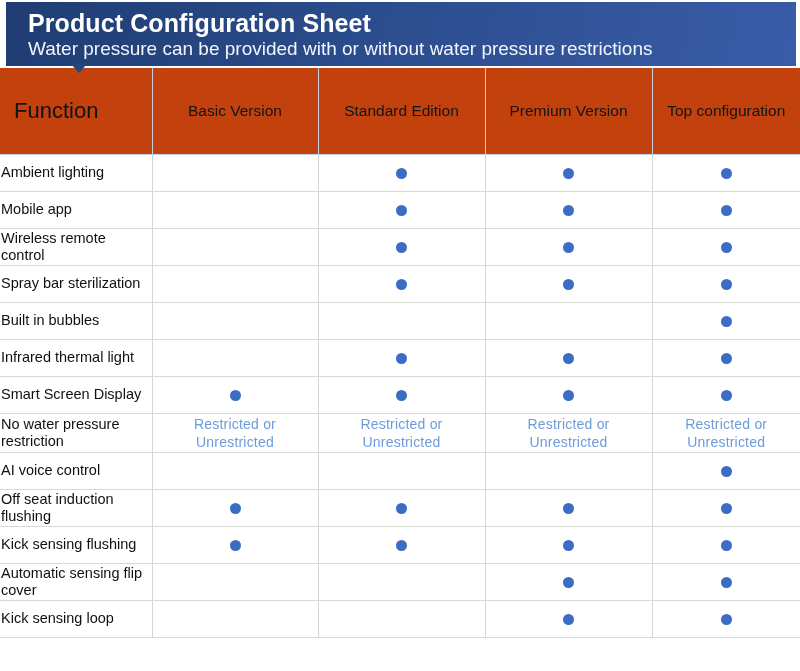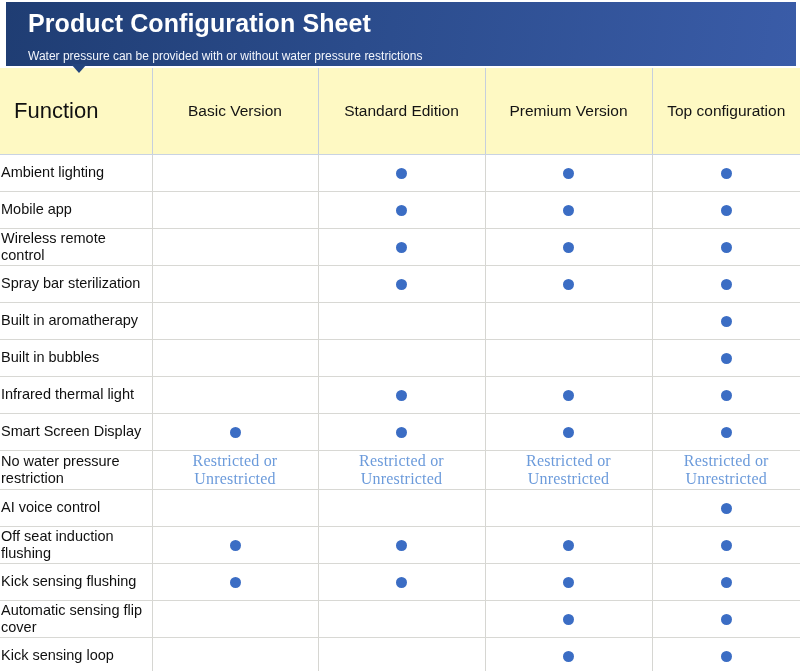--- a/index.html
+++ b/index.html
@@ -37,23 +37,23 @@
   .banner-title {
     color: #ffffff;
     font-size: 25px;
     line-height: 29px;
     font-weight: bold;
     letter-spacing: 0.1px;
     white-space: nowrap;
   }
   .banner-sub {
     color: #f2f5fb;
-    font-size: 12px;
+    font-size: 19px;
     line-height: 18px;
-    margin-top: 9px;
+    margin-top: 2px;
     white-space: nowrap;
   }
   .notch {
     position: absolute;
     left: 71px;
     top: 64px;
     width: 0;
     height: 0;
     border-left: 8px solid transparent;
     border-right: 8px solid transparent;
@@ -72,21 +72,21 @@
     width: 800px;
     table-layout: fixed;
   }
   table.cfg col.c-fn   { width: 152px; }
   table.cfg col.c-v1   { width: 166px; }
   table.cfg col.c-v2   { width: 167px; }
   table.cfg col.c-v3   { width: 167px; }
   table.cfg col.c-v4   { width: 148px; }
 
   thead th {
-    background: #fef9c3;
+    background: #c2410c;
     border-right: 1px solid #c6cfdd;
     border-bottom: 1px solid #c9d3e2;
     height: 86px;
     font-weight: normal;
     vertical-align: middle;
     padding: 0 4px;
     box-sizing: border-box;
   }
   thead th:last-child { border-right: none; }
 
@@ -130,25 +130,24 @@
     display: inline-block;
     width: 11px;
     height: 11px;
     border-radius: 50%;
     background: #3b6dc4;
     vertical-align: middle;
   }
 
   .restricted {
     color: #6c9bdb;
-    font-size: 16px;
+    font-size: 14px;
     line-height: 15px;
     letter-spacing: 0.2px;
     white-space: pre-line;
-    font-family: Liberation Serif, serif;
   }
 </style>
 </head>
 <body>
 
 <div class="banner-wrap">
   <div class="banner">
     <div class="banner-title">Product Configuration Sheet</div>
     <div class="banner-sub">Water pressure can be provided with or without water pressure restrictions</div>
   </div>
@@ -196,27 +195,20 @@
           <td class="val-cell"><span class="dot"></span></td>
         </tr>
         <tr>
           <td class="fn-cell">Spray bar sterilization</td>
           <td class="val-cell"></td>
           <td class="val-cell"><span class="dot"></span></td>
           <td class="val-cell"><span class="dot"></span></td>
           <td class="val-cell"><span class="dot"></span></td>
         </tr>
         <tr>
-          <td class="fn-cell">Built in aromatherapy</td>
-          <td class="val-cell"></td>
-          <td class="val-cell"></td>
-          <td class="val-cell"></td>
-          <td class="val-cell"><span class="dot"></span></td>
-        </tr>
-        <tr>
           <td class="fn-cell">Built in bubbles</td>
           <td class="val-cell"></td>
           <td class="val-cell"></td>
           <td class="val-cell"></td>
           <td class="val-cell"><span class="dot"></span></td>
         </tr>
         <tr>
           <td class="fn-cell">Infrared thermal light</td>
           <td class="val-cell"></td>
           <td class="val-cell"><span class="dot"></span></td>

